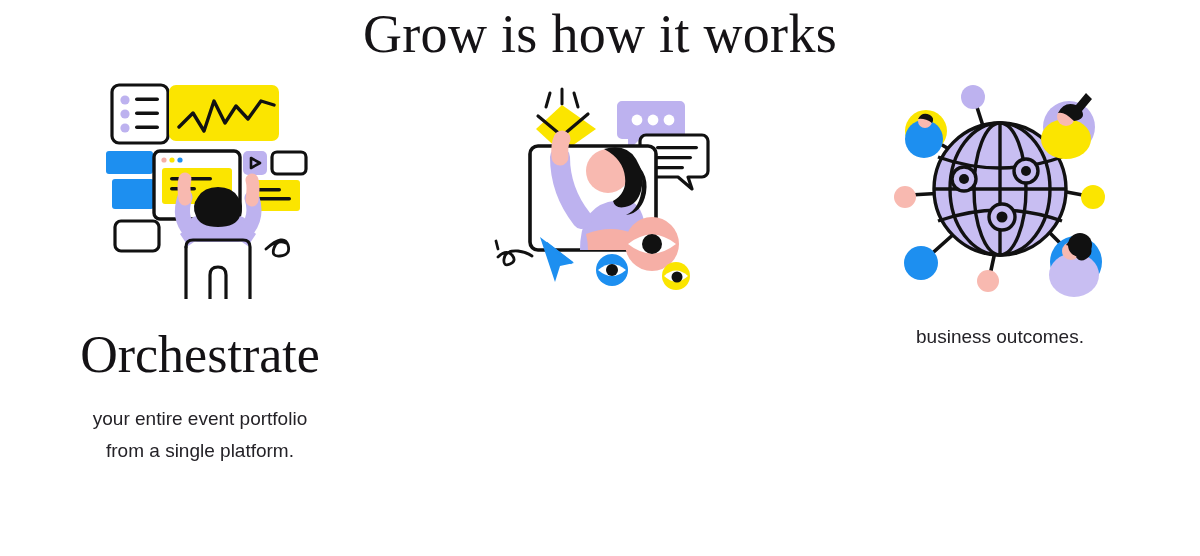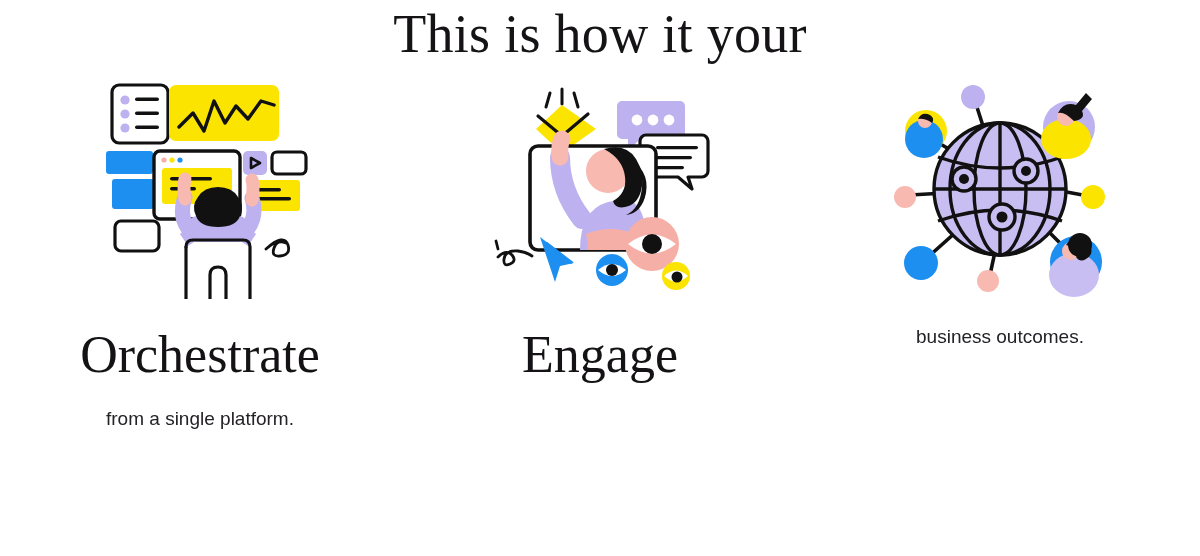--- a/index.html
+++ b/index.html
@@ -63,21 +63,21 @@
     text-align: center;
     max-width: 330px;
   }
   .step-desc .ln { display: block; }
 </style>
 </head>
 <body>
 
 <div class="page">
 
-  <h1 class="page-title">This is how it your</h1>
+  <h1 class="page-title">Grow is how it works</h1>
 
   <div class="columns">
 
     <div class="col">
       <div class="art">
         <svg viewBox="0 0 240 220" xmlns="http://www.w3.org/2000/svg">
 
           <rect x="32" y="6" width="56" height="58" rx="7" fill="#fff" stroke="#111" stroke-width="3.2"></rect>
           <circle cx="45" cy="21" r="4.6" fill="#BDB2EF"></circle>
           <circle cx="45" cy="35" r="4.6" fill="#BDB2EF"></circle>
@@ -123,20 +123,21 @@
 
           <path d="M106 168 q0 -7 7 -7 h50 q7 0 7 7 v52" fill="none" stroke="#111" stroke-width="3.2" stroke-linecap="round"></path>
           <path d="M106 168 v52" fill="none" stroke="#111" stroke-width="3.2" stroke-linecap="round"></path>
           <path d="M130 220 v-24 q0 -8 8 -8 q8 0 8 8 v24" fill="none" stroke="#111" stroke-width="3.2" stroke-linecap="round"></path>
 
           <path d="M186 170 q18 -16 22 -4 q3 10 -8 11 q-9 1 -6 -8 q3 -9 12 -5" fill="none" stroke="#111" stroke-width="2.8" stroke-linecap="round"></path>
         </svg>
       </div>
       <div class="step-title">Orchestrate</div>
       <div class="step-desc">
+        <span class="ln">your entire event portfolio</span>
         <span class="ln">from a single platform.</span>
       </div>
     </div>
 
     <div class="col">
       <div class="art">
         <svg viewBox="0 0 240 220" xmlns="http://www.w3.org/2000/svg">
 
           <path d="M70 14 l-4 14 M82 10 l0 15 M94 14 l4 14" fill="none" stroke="#111" stroke-width="3" stroke-linecap="round"></path>
 
@@ -177,21 +178,20 @@
 
           <circle cx="132" cy="191" r="16" fill="#1D8FF0"></circle>
           <path d="M118 191 q14 -12 28 0 q-14 12 -28 0 z" fill="#fff"></path>
           <circle cx="132" cy="191" r="6" fill="#111"></circle>
 
           <circle cx="196" cy="197" r="14" fill="#FBE500"></circle>
           <path d="M184 197 q12 -11 24 0 q-12 11 -24 0 z" fill="#fff"></path>
           <circle cx="197" cy="198" r="5.5" fill="#111"></circle>
         </svg>
       </div>
-      <div class="step-title">Engage</div>
       <div class="step-desc">
       </div>
     </div>
 
     <div class="col">
       <div class="art">
         <svg viewBox="0 0 240 220" xmlns="http://www.w3.org/2000/svg">
 
           <g stroke="#111" stroke-width="3.6" stroke-linecap="round">
             <line x1="120" y1="100" x2="95" y2="22"></line>

